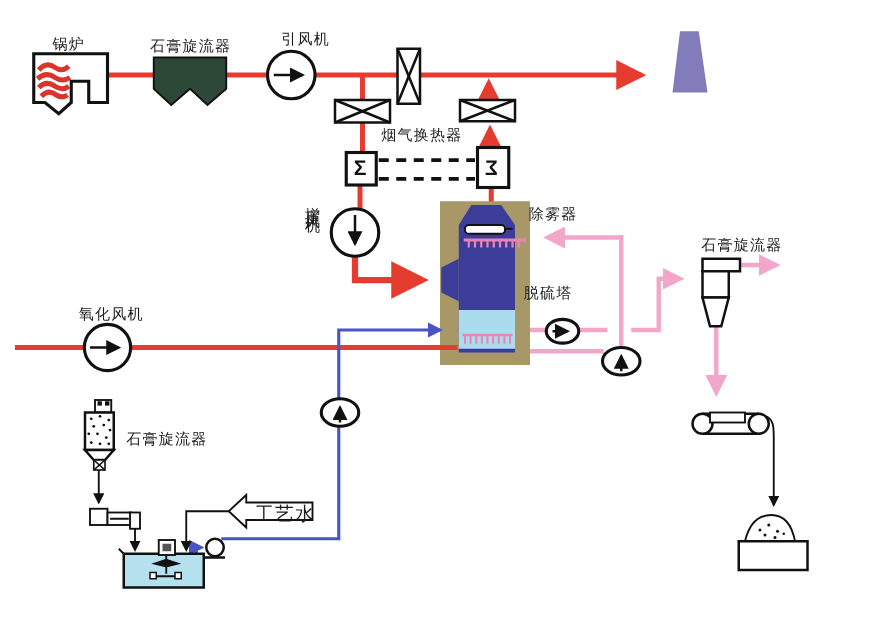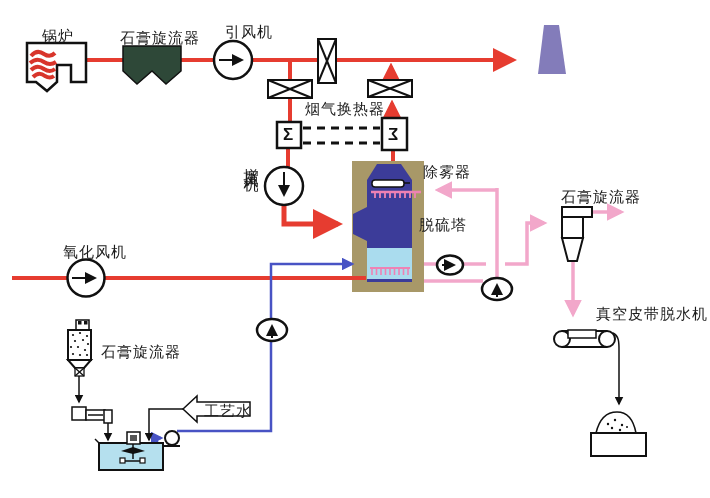--- a/index.html
+++ b/index.html
@@ -1,19 +1,19 @@
 <!DOCTYPE html>
 <html style="--flue: #e63c30; --slurry: #f2a7ca; --lime: #4853c4; --tower: #3c3c99; --pool: #aadcee; --casing: #a89868; --stack: #837cba; --esp: #2e4838; --tank: #b5e0ee; --coil: #d8352b;"><head>
 <meta charset="utf-8">
 <style>
   html,body{margin:0;padding:0;background:#ffffff;}
   #canvas{position:relative;width:710px;height:498px;background:#ffffff;overflow:hidden;
           font-family:"Liberation Sans","DejaVu Sans",sans-serif;}
   #diagram-svg{position:absolute;left:0;top:0;}
-  .lbl{position:absolute;font-size:15px;color:#1b1b1b;white-space:nowrap;letter-spacing:1px;}
+  .lbl{position:absolute;font-size:12px;color:#1b1b1b;white-space:nowrap;letter-spacing:1px;}
   .lbl-sm{font-size:15px;}
   .lbl-vert{writing-mode:vertical-rl;text-orientation:upright;letter-spacing:3px;white-space:normal;}
   .ggh-sym{position:absolute;font-size:17px;font-weight:bold;color:#111;line-height:1;}
   .flip{transform:scaleX(-1);}
 </style>
 </head>
 <body>
 
 <div id="canvas">
 
@@ -251,23 +251,22 @@
     <polygon points="183,409 197,396 197,402 250,402 250,416 197,416 197,422" fill="#ffffff" stroke="#111" stroke-width="1.5"></polygon>
   </g>
 </svg>
 
 <div class="lbl" style="left:42px;top:27px">锅炉</div>
 <div class="lbl" style="left:120px;top:29px">石膏旋流器</div>
 <div class="lbl" style="left:225px;top:23px">引风机</div>
 <div class="lbl" style="left:305px;top:100px">烟气换热器</div>
 <div class="lbl lbl-vert" style="left:241px;top:156px;height:84px">增压风机</div>
 <div class="lbl" style="left:423px;top:163px">除雾器</div>
-<div class="lbl" style="left:419px;top:216px">脱硫塔</div>
+<div class="lbl" style="left:419px;top:226px">脱硫塔</div>
 <div class="lbl" style="left:561px;top:188px">石膏旋流器</div>
-<div class="lbl" style="left:596px;top:305px">真空皮带脱水机</div>
 <div class="lbl" style="left:63px;top:243px">氧化风机</div>
 <div class="lbl" style="left:101px;top:343px">石膏旋流器</div>
 <div class="lbl lbl-sm" style="left:204px;top:402px">工艺水</div>
 
 <div class="ggh-sym" style="left:283px;top:126px">Σ</div>
 <div class="ggh-sym flip" style="left:388px;top:126px">Σ</div>
 
 </div>
 
 </body></html>

